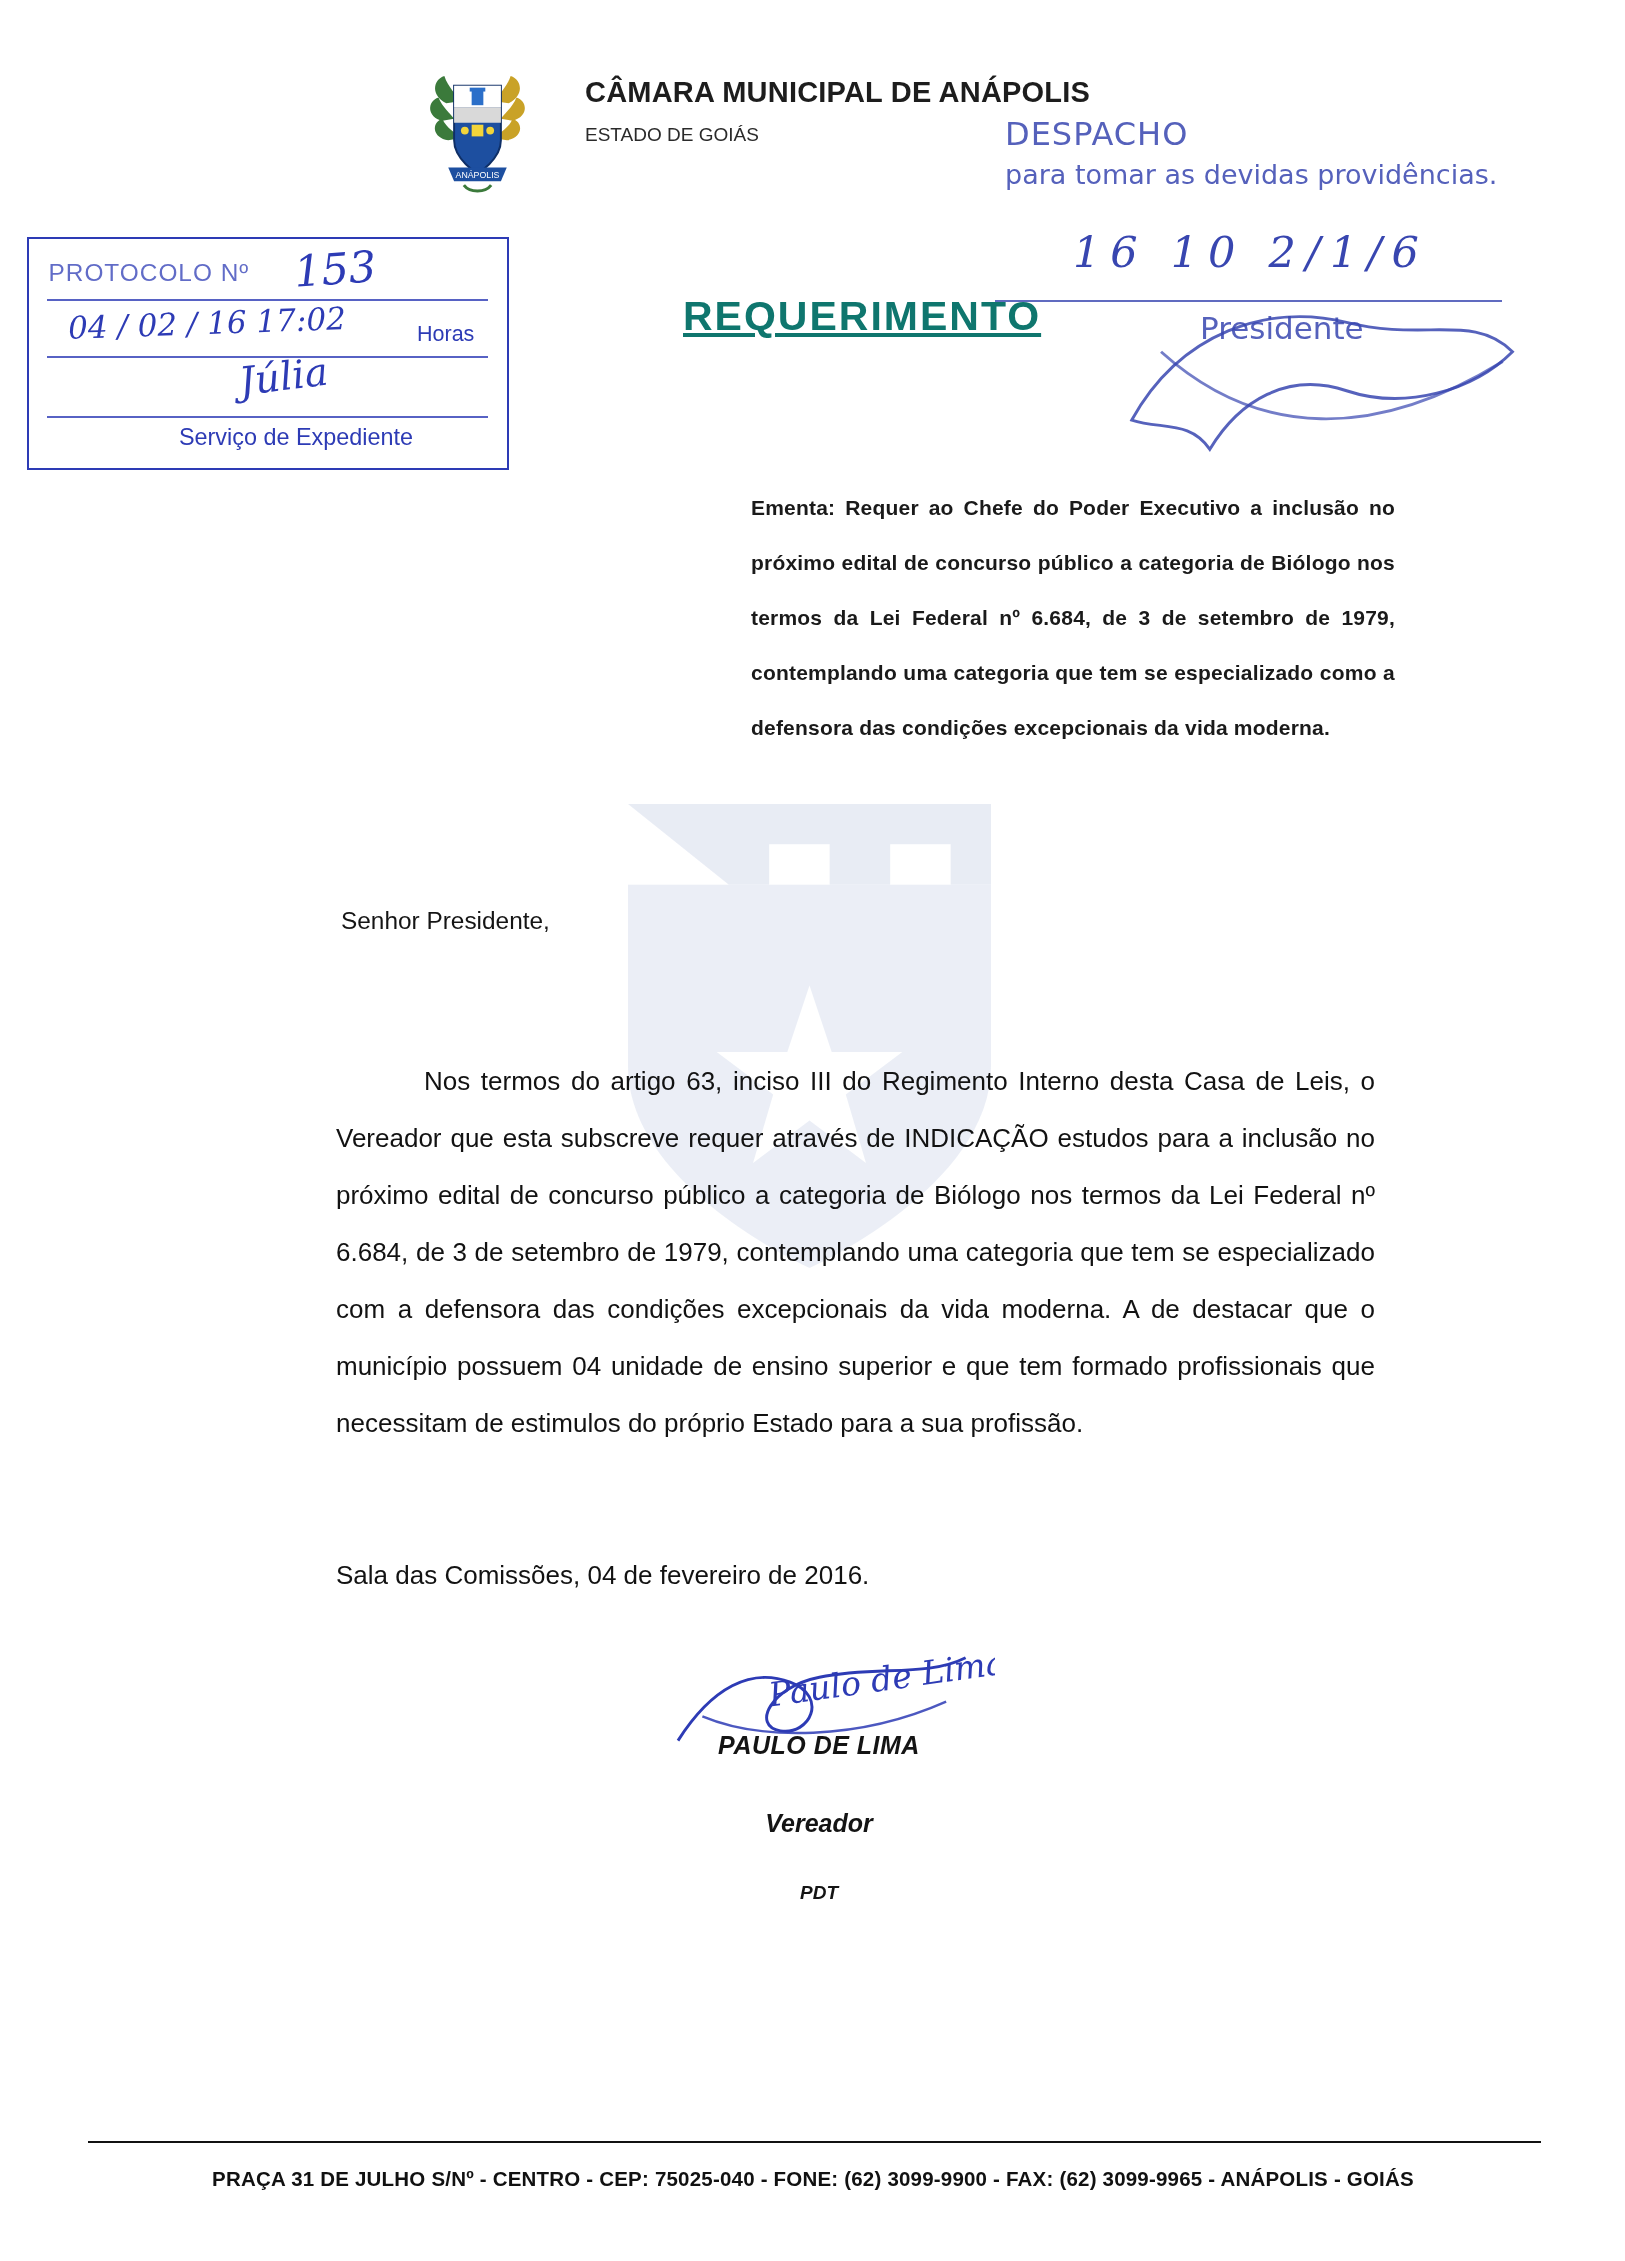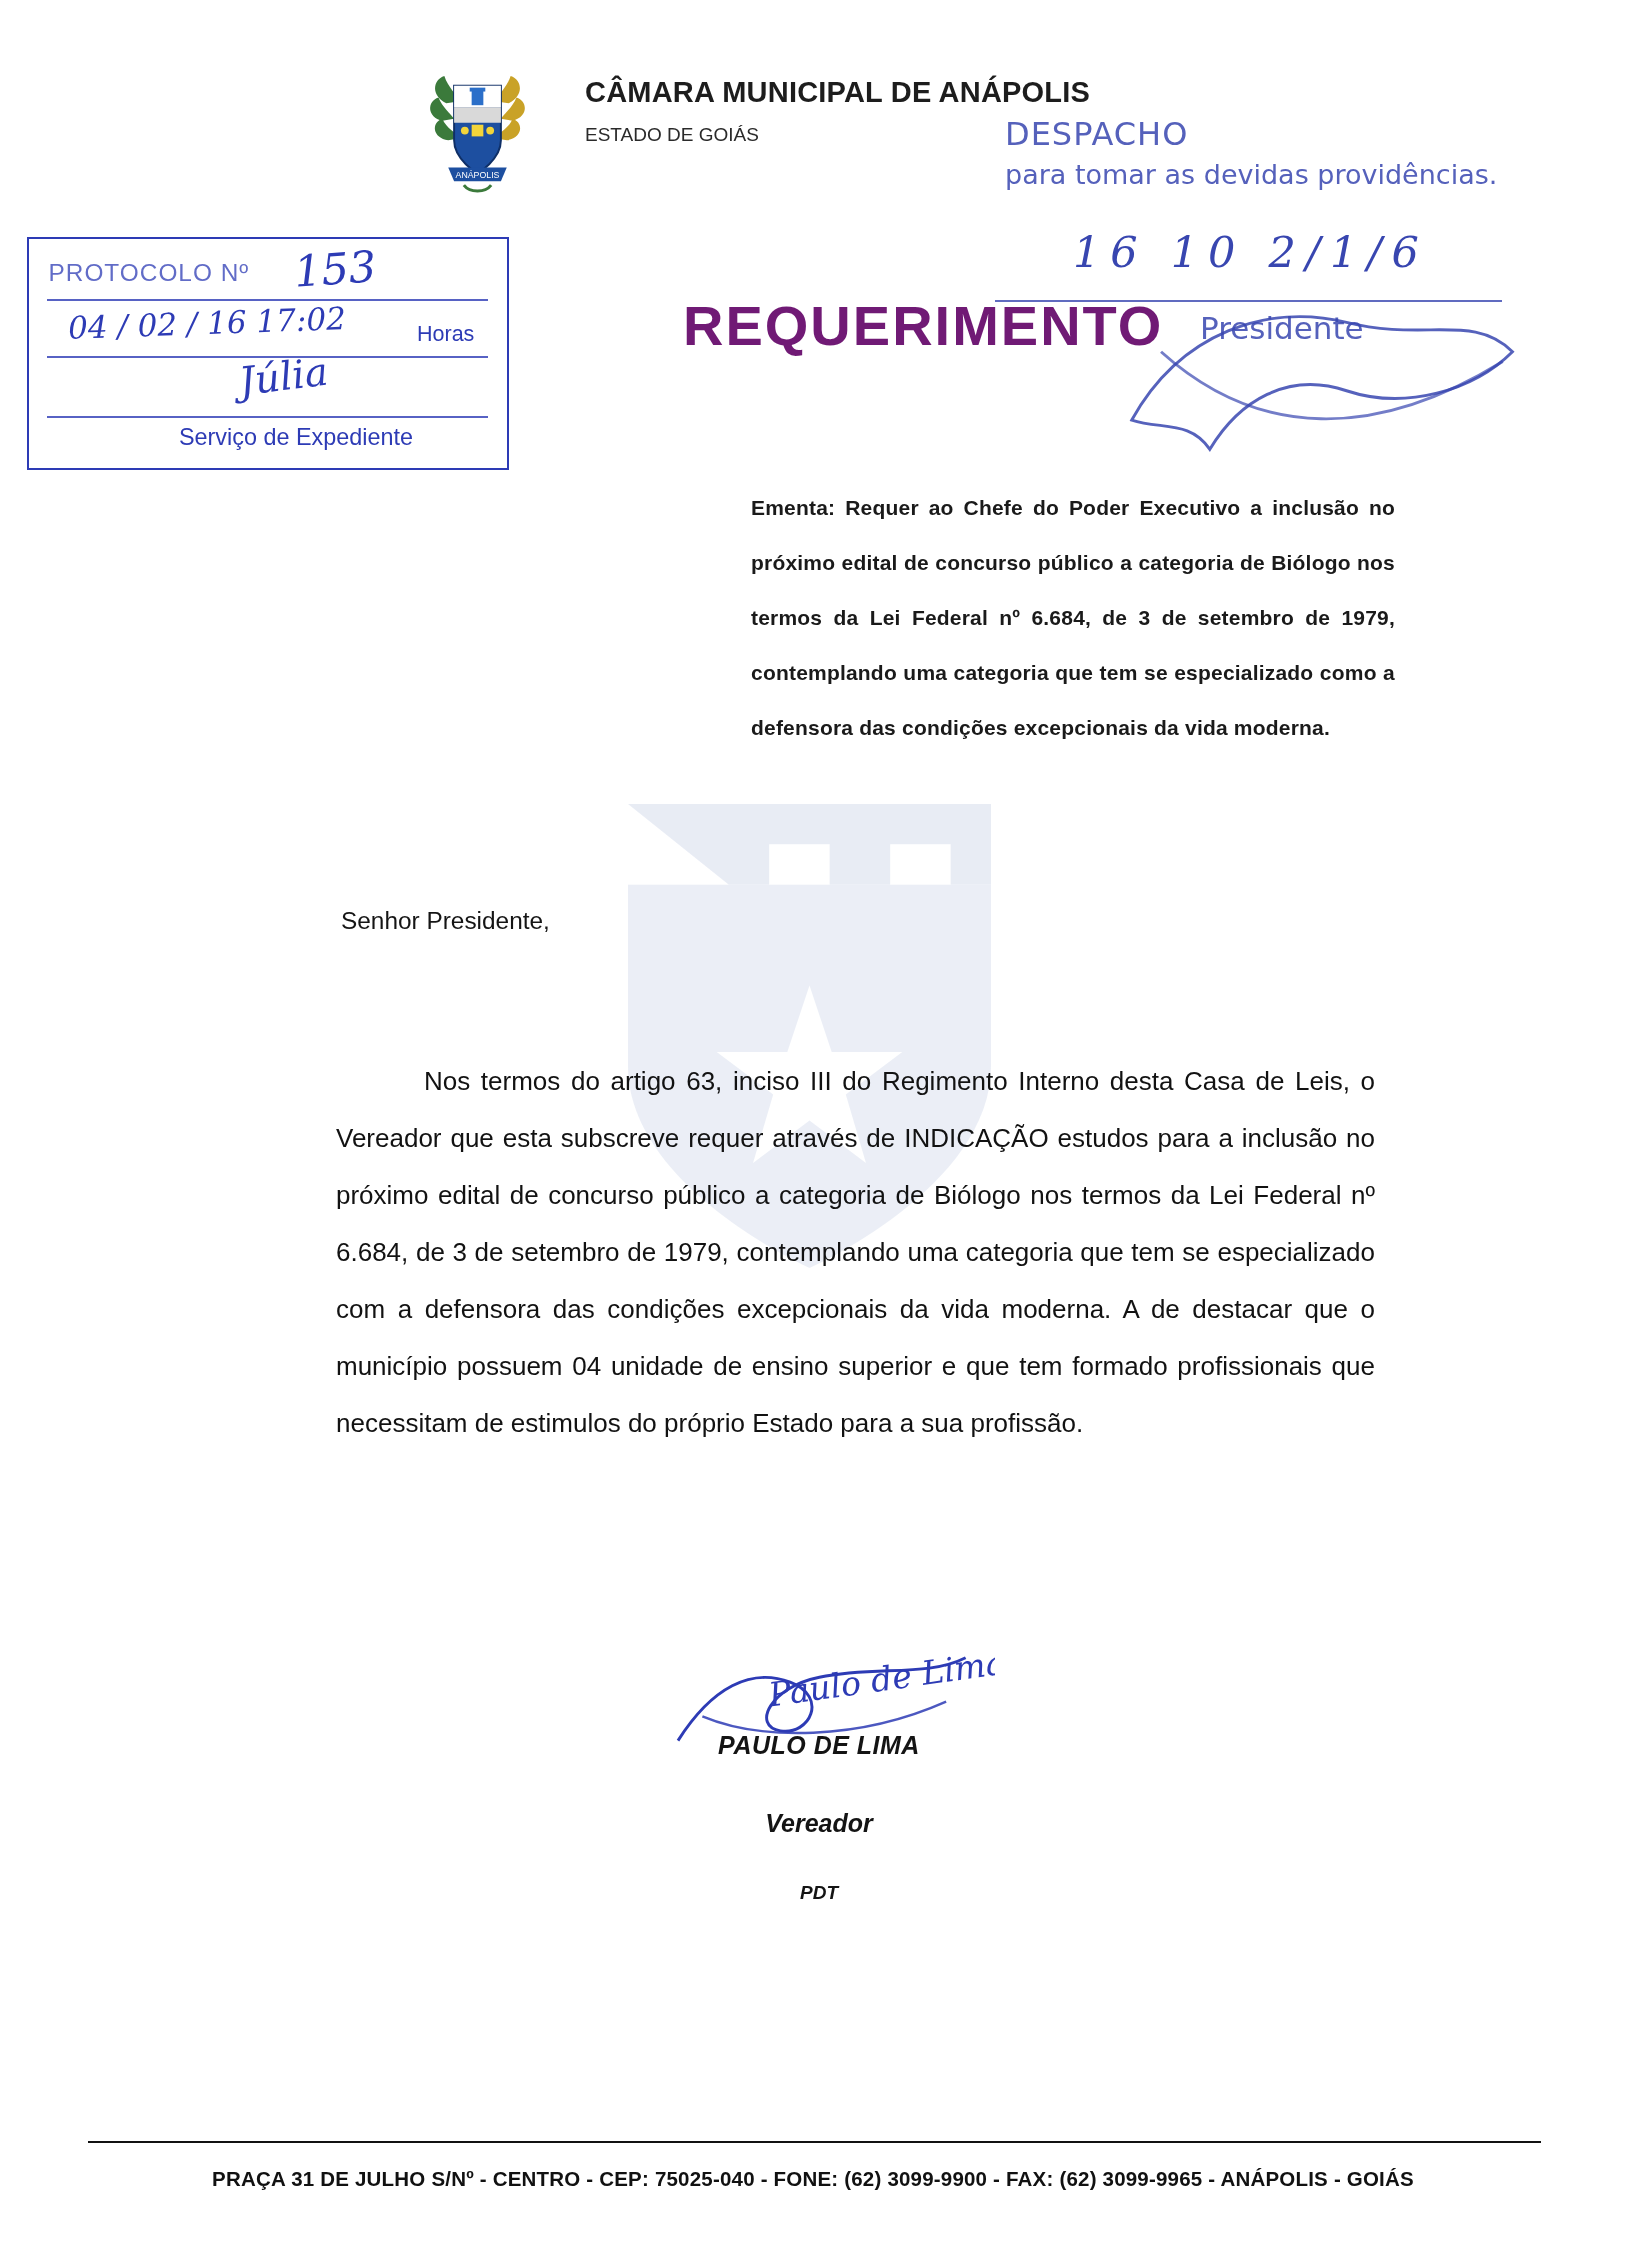--- a/index.html
+++ b/index.html
@@ -202,24 +202,25 @@
     width: 410px;
     height: 176px;
     pointer-events: none;
   }
 
   
   .doc-title {
     position: absolute;
     left: 683px;
     top: 293px;
-    font-size: 56px;
+    font-size: 41px;
     font-weight: bold;
     letter-spacing: 2px;
-    color: #701a75;
+    color: #0f766e;
+    text-decoration: underline;
   }
 
   
   .ementa {
     position: absolute;
     left: 751px;
     top: 480px;
     width: 644px;
     font-size: 21px;
     line-height: 55px;
@@ -407,20 +408,21 @@
     <path d="M60 100 h180 v90 c0 60 -90 100 -90 100 S60 250 60 190 z" fill="#2b4fa0" opacity="0.9"></path>
     <polygon points="150,150 161,183 196,183 168,204 178,238 150,217 122,238 132,204 104,183 139,183" fill="#ffffff"></polygon>
   </svg>
 
   <div class="salutation">Senhor Presidente,</div>
 
   <div class="body-text">
     <p class="indent">Nos termos  do artigo 63, inciso III do Regimento Interno desta Casa de Leis, o Vereador que esta subscreve requer através de INDICAÇÃO   estudos para a inclusão no próximo edital de concurso público a categoria de Biólogo nos termos da Lei Federal nº 6.684, de 3 de setembro de 1979, contemplando uma categoria que tem se especializado com a defensora das condições excepcionais da vida moderna. A de destacar que o município possuem 04 unidade de ensino superior e que tem formado profissionais que necessitam de estimulos do próprio Estado para a sua profissão.</p>
   </div>
 
+  <div class="place-date">Sala das Comissões, 04 de fevereiro de 2016.</div>
 
   <svg class="sig-scribble" viewBox="0 0 330 120">
     <path d="M5 95 C40 40 80 20 120 35 C160 50 140 90 110 85 C80 80 100 40 150 30 C210 18 260 30 300 10" fill="none" stroke="#2d3bb5" stroke-width="3"></path>
     <path d="M30 70 C90 95 190 95 280 55" fill="none" stroke="#2d3bb5" stroke-width="2.5" opacity="0.85"></path>
     <text x="100" y="60" font-family="DejaVu Serif, serif" font-style="italic" font-size="34" fill="#2d3bb5" transform="rotate(-8 100 60)">Paulo de Lima</text>
   </svg>
 
   <div class="sig-name">PAULO DE LIMA</div>
   <div class="sig-role">Vereador</div>
   <div class="sig-party">PDT</div>

